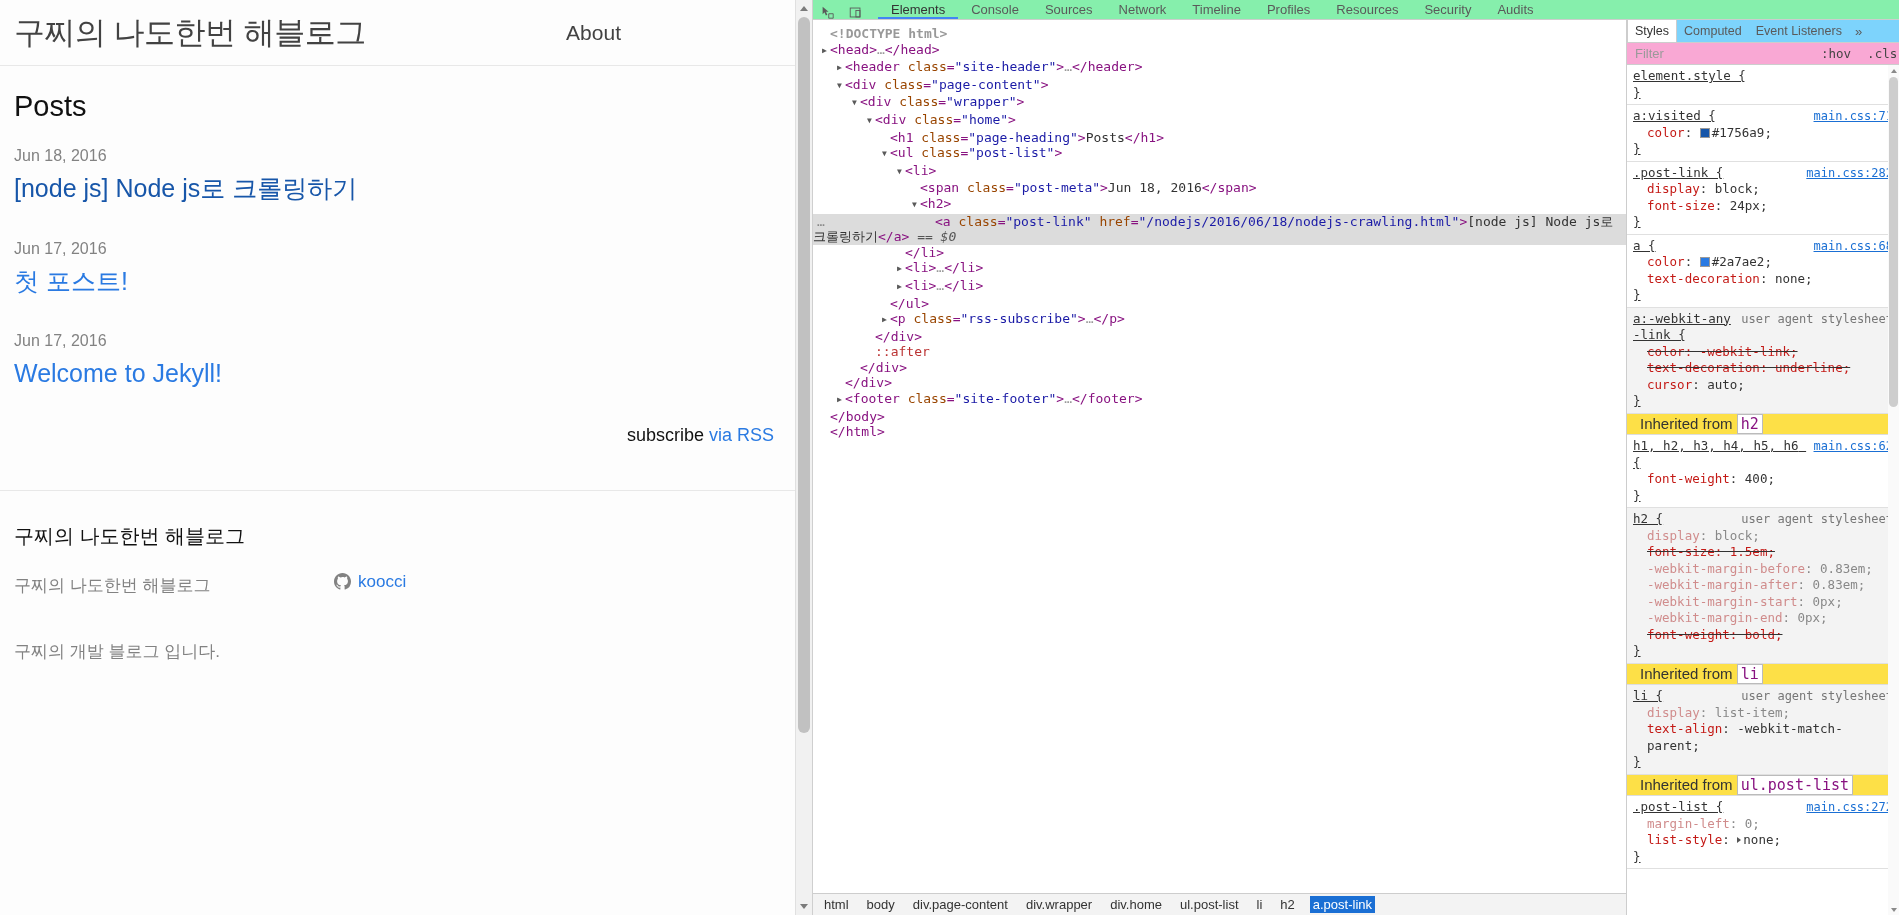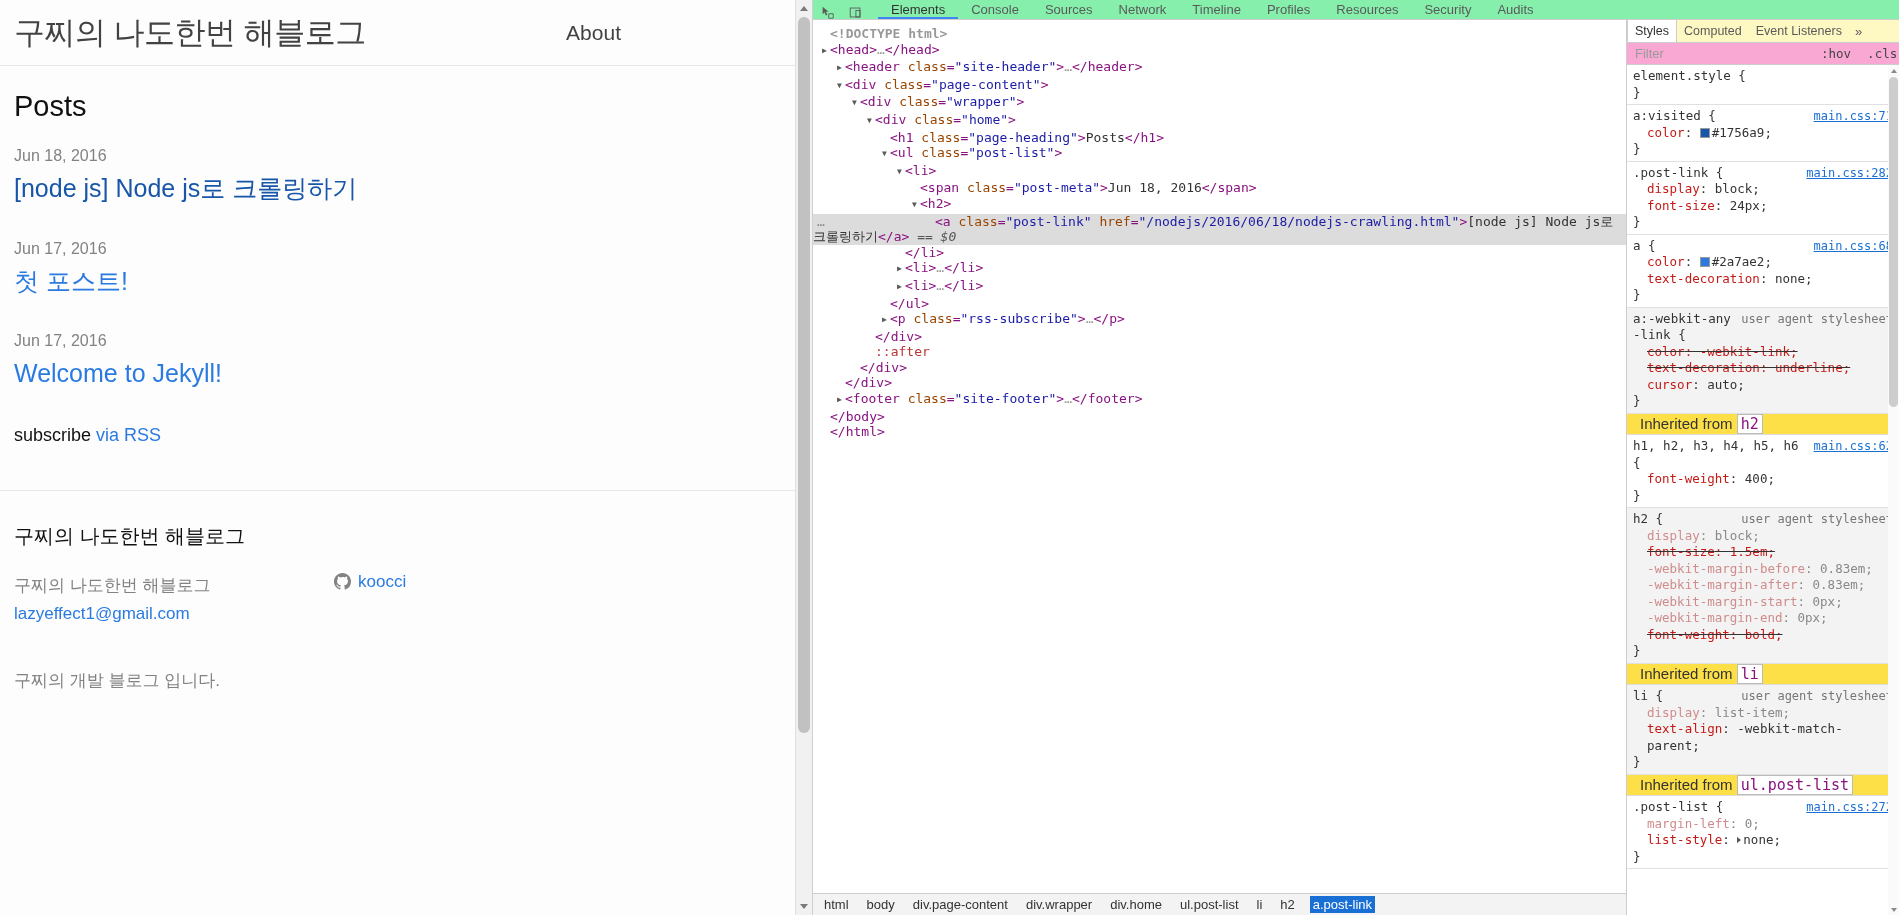--- a/index.html
+++ b/index.html
@@ -60,21 +60,21 @@
     display: block;
     font-size: 25px;
     color: #2a7ae2;
     text-decoration: none;
     line-height: 1.22;
     font-weight: 400;
   }
   .post-link.visited { color: #1756a9; }
 
   .rss-subscribe {
-    font-size: 18px; color: #111; margin: 22px 0 0 0;
+    font-size: 18px; color: #111; margin: 22px 0 0 0; text-align: right;
   }
   .rss-subscribe a { color: #2a7ae2; text-decoration: none; }
 
   .site-footer {
     border-top: 1px solid #e8e8e8;
     margin-top: 44px;
     padding: 32px 14px 0 14px;
   }
   .footer-heading {
     font-size: 20px; color: #111; font-weight: 400;
@@ -203,21 +203,21 @@
   
   .dt-styles {
     width: 272px; min-width: 272px;
     display: flex; flex-direction: column;
     background: #fff;
     position: relative;
   }
   .styles-tabs {
     height: 23px; min-height: 23px;
     display: flex; align-items: stretch;
-    background: #fef9c3;
+    background: #7dd3fc;
     border-bottom: 1px solid #cdcdcd;
   }
   .st-tab {
     padding: 0 7px; display: flex; align-items: center;
     font-size: 12.5px; color: #5a5a5a; white-space: nowrap;
   }
   .st-tab.active { background: #fff; color: #333; border-right:1px solid #cdcdcd; border-left:1px solid #cdcdcd;}
   .st-more { padding: 0 6px; display:flex; align-items:center; color:#5a5a5a; font-size: 13px;}
 
   .styles-filterbar {
@@ -245,21 +245,21 @@
     color: #333;
   }
   .rule {
     padding: 3px 6px 3px 6px;
     border-bottom: 1px solid #e0e0e0;
     position: relative;
     background: #fff;
   }
   .rule.ua { background: #f3f3f3; }
   .rule-head { display: flex; justify-content: space-between; align-items: baseline; }
-  .sel { color: #333; white-space: pre-wrap; word-break: break-all; }
+  .sel { color: #333; white-space: pre-wrap; word-break: break-all; text-decoration: underline; }
   .origin { color: #777; font-size: 12px; white-space: nowrap; padding-left: 6px;}
   .origin.link { color: #1a6fd4; text-decoration: underline; }
   .decl { padding-left: 14px; white-space: pre-wrap; }
   .prop { color: #c41a16; }
   .prop.dim { color: #d08c8c; }
   .pval { color: #333; }
   .pval.dim { color: #888; }
   .struck { text-decoration: line-through; }
   .struck .prop, .struck .pval { color: #c41a16; }
   .swatch {
@@ -348,21 +348,20 @@
           </div>
         </div>
       </div>
 
       <footer class="site-footer">
         <h2 class="footer-heading">구찌의 나도한번 해블로그</h2>
         <div class="footer-cols">
           <div class="footer-col-1">
             <ul class="contact-list">
               <li>구찌의 나도한번 해블로그</li>
-              <li><a>lazyeffect1@gmail.com</a></li>
             </ul>
           </div>
           <div class="footer-col-2">
             <ul class="social-list">
               <li class="social-item">
                 <span class="gh-icon">
                   <svg viewBox="0 0 16 16" width="17" height="17" aria-hidden="true">
                     <path fill="#828282" d="M8 0C3.58 0 0 3.58 0 8c0 3.54 2.29 6.53 5.47 7.59.4.07.55-.17.55-.38 0-.19-.01-.82-.01-1.49-2.01.37-2.53-.49-2.69-.94-.09-.23-.48-.94-.82-1.13-.28-.15-.68-.52-.01-.53.63-.01 1.08.58 1.23.82.72 1.21 1.87.87 2.33.66.07-.52.28-.87.51-1.07-1.78-.2-3.64-.89-3.64-3.95 0-.87.31-1.59.82-2.15-.08-.2-.36-1.02.08-2.12 0 0 .67-.21 2.2.82a7.4 7.4 0 0 1 2-.27c.68 0 1.36.09 2 .27 1.53-1.04 2.2-.82 2.2-.82.44 1.1.16 1.92.08 2.12.51.56.82 1.27.82 2.15 0 3.07-1.87 3.75-3.65 3.95.29.25.54.73.54 1.48 0 1.07-.01 1.93-.01 2.2 0 .21.15.46.55.38A8.01 8.01 0 0 0 16 8c0-4.42-3.58-8-8-8z"></path>
                   </svg>
                 </span>

